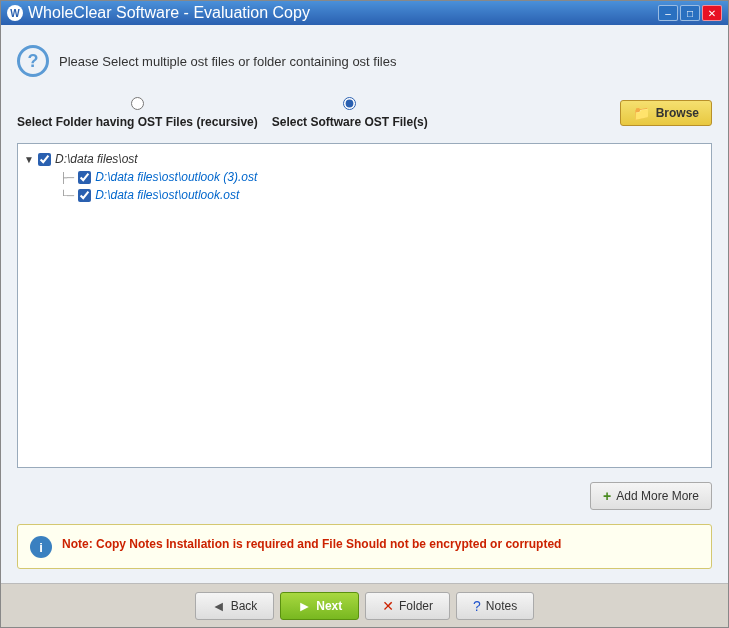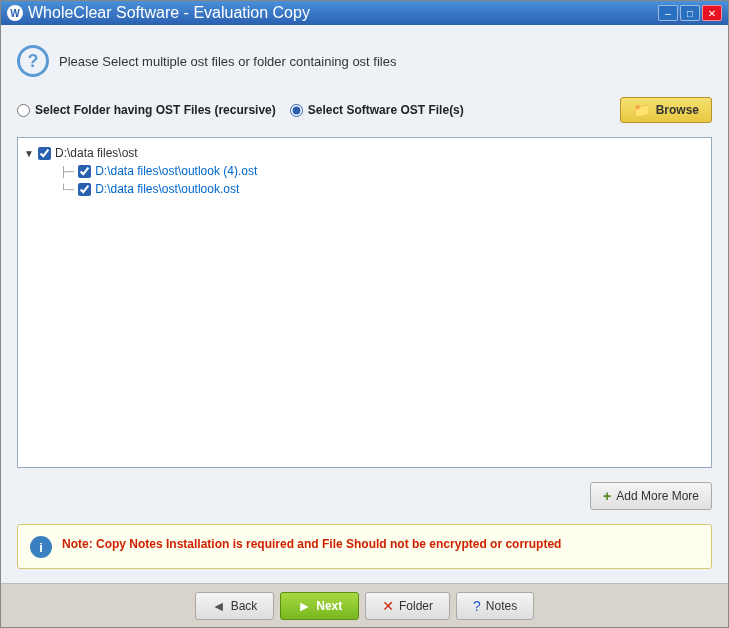--- a/index.html
+++ b/index.html
@@ -124,20 +124,21 @@
     }
 
     .radio-label {
       display: flex;
       align-items: center;
       gap: 5px;
       font-size: 12px;
       font-weight: bold;
       color: #222;
       cursor: pointer;
+      flex-direction: column;
     }
 
     .radio-label input[type="radio"] {
       accent-color: #2a60b0;
     }
 
     .browse-btn {
       margin-left: auto;
       background: linear-gradient(to bottom, #f5e070, #e8c840);
       border: 1px solid #b8902a;
@@ -196,20 +197,21 @@
     .tree-checkbox {
       width: 13px;
       height: 13px;
       accent-color: #2a60b0;
       cursor: pointer;
     }
 
     .tree-label {
       color: #0066cc;
       cursor: pointer;
+      font-style: italic;
     }
 
     .tree-label.root-label {
       color: #333;
       font-weight: normal;
     }
 
     .add-files-row {
       display: flex;
       justify-content: flex-end;
@@ -354,21 +356,21 @@
 
     <div class="file-tree-container">
       <div class="tree-item root">
         <span class="tree-expand">▼</span>
         <input type="checkbox" class="tree-checkbox" checked="" style="">
         <span class="tree-label root-label">D:\data files\ost</span>
       </div>
       <div class="tree-item child">
         <span class="tree-line">├─</span>
         <input type="checkbox" class="tree-checkbox" checked="" style="">
-        <span class="tree-label">D:\data files\ost\outlook (4).ost</span>
+        <span class="tree-label">D:\data files\ost\outlook (3).ost</span>
       </div>
       <div class="tree-item child">
         <span class="tree-line">└─</span>
         <input type="checkbox" class="tree-checkbox" checked="" style="">
         <span class="tree-label">D:\data files\ost\outlook.ost</span>
       </div>
     </div>
 
     <div class="add-files-row">
       <button class="add-files-btn">

